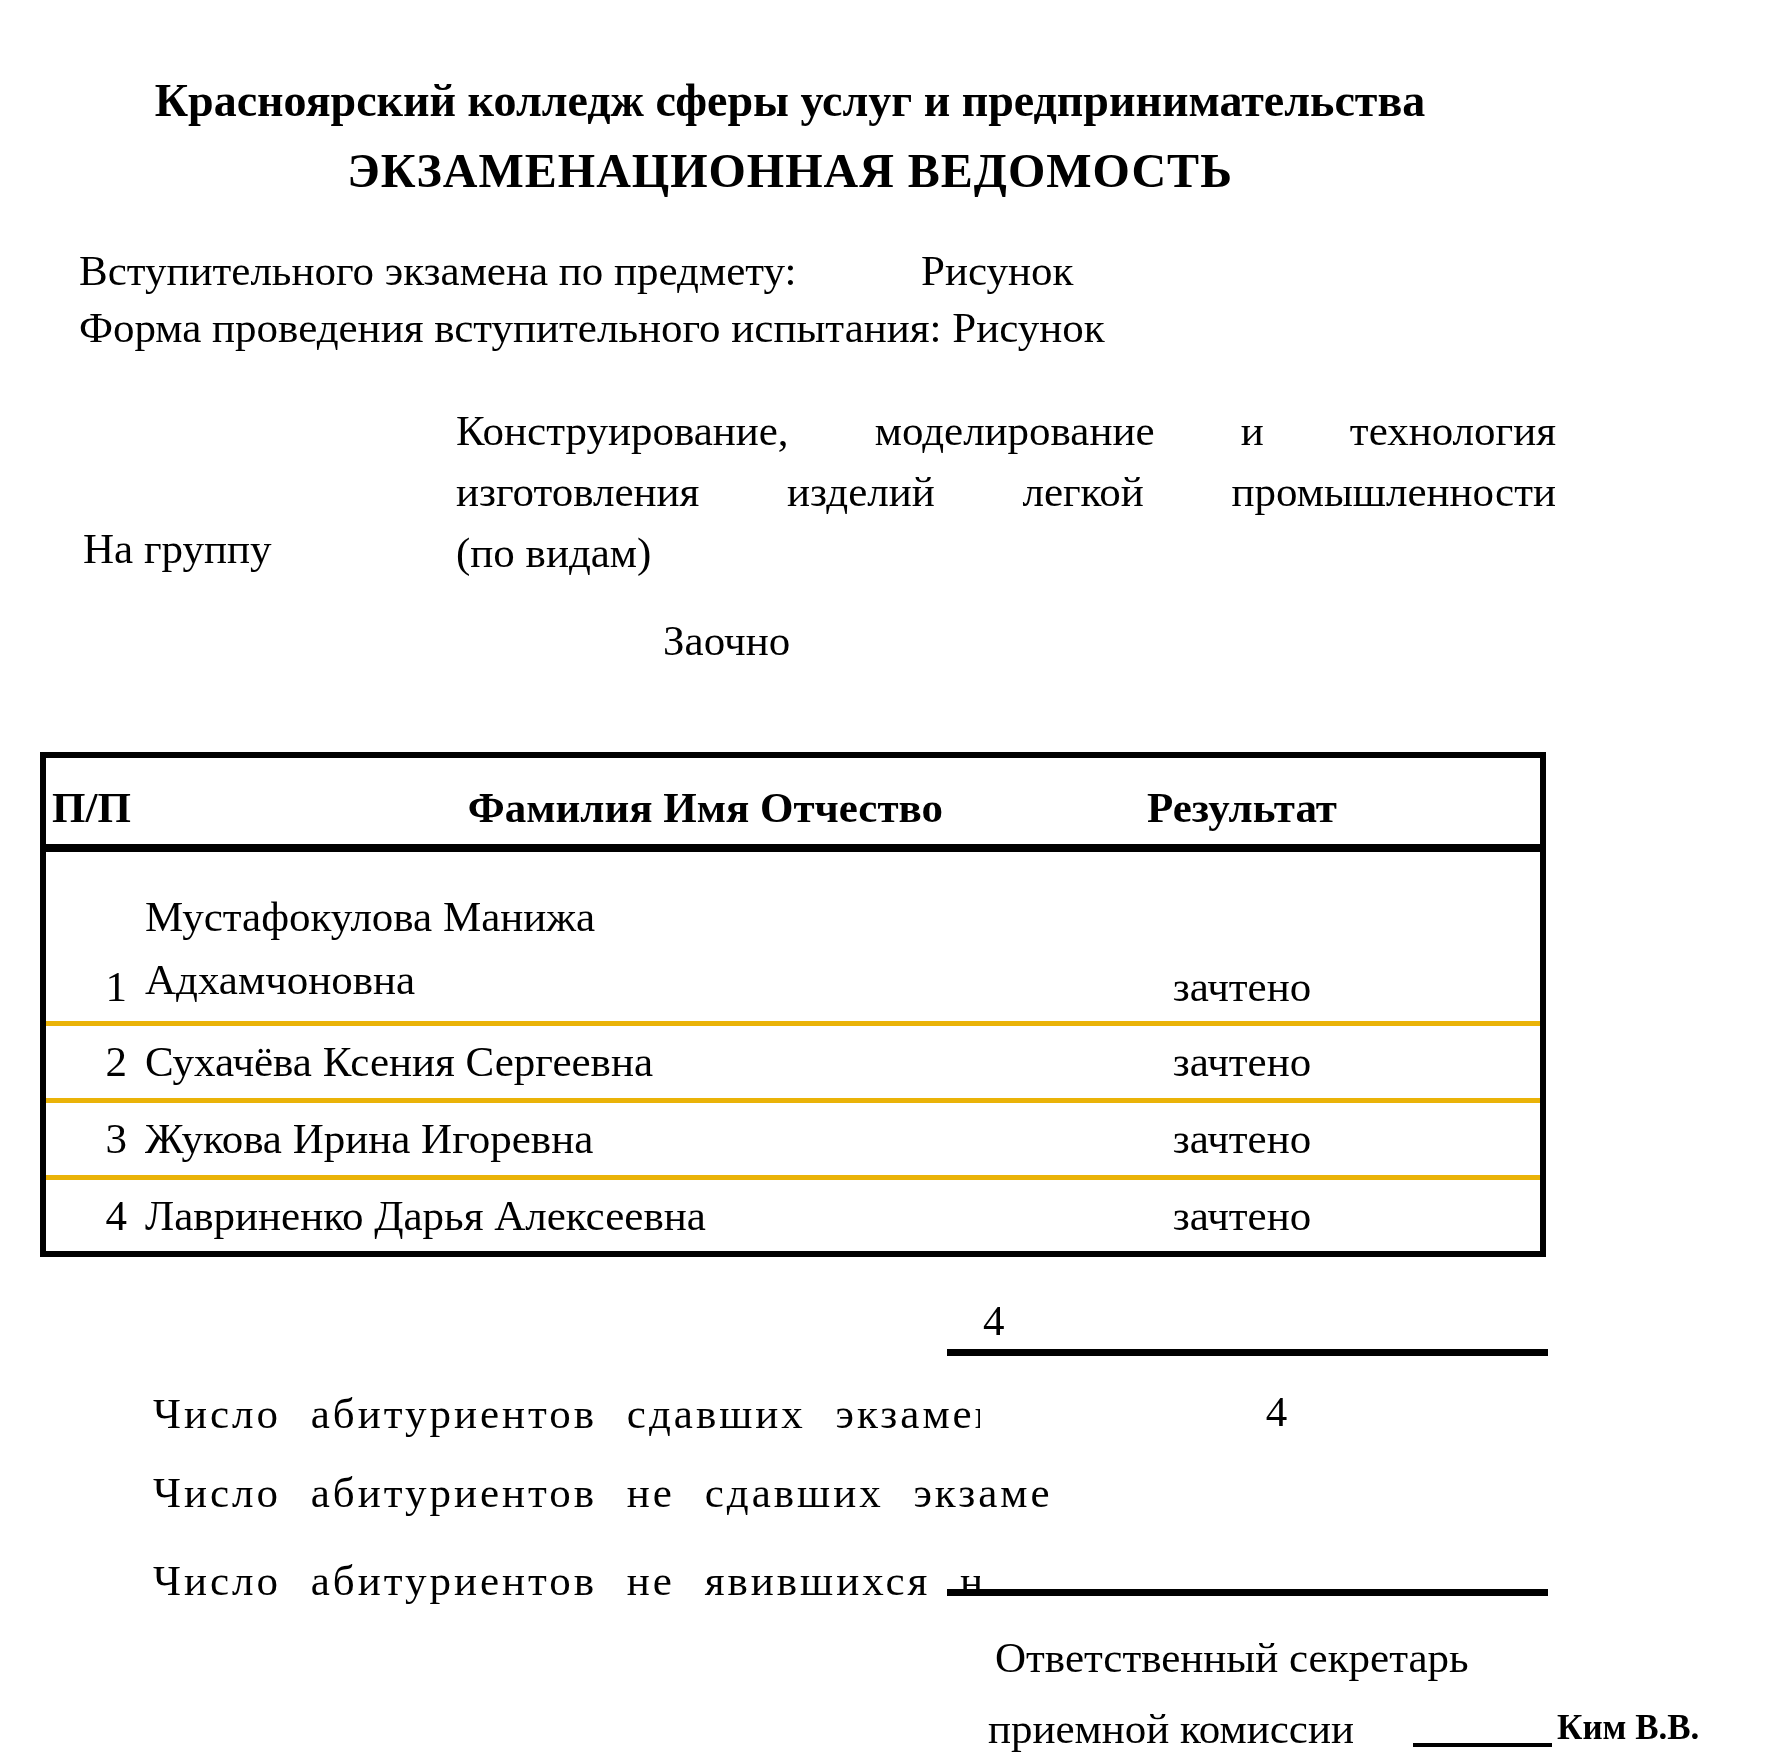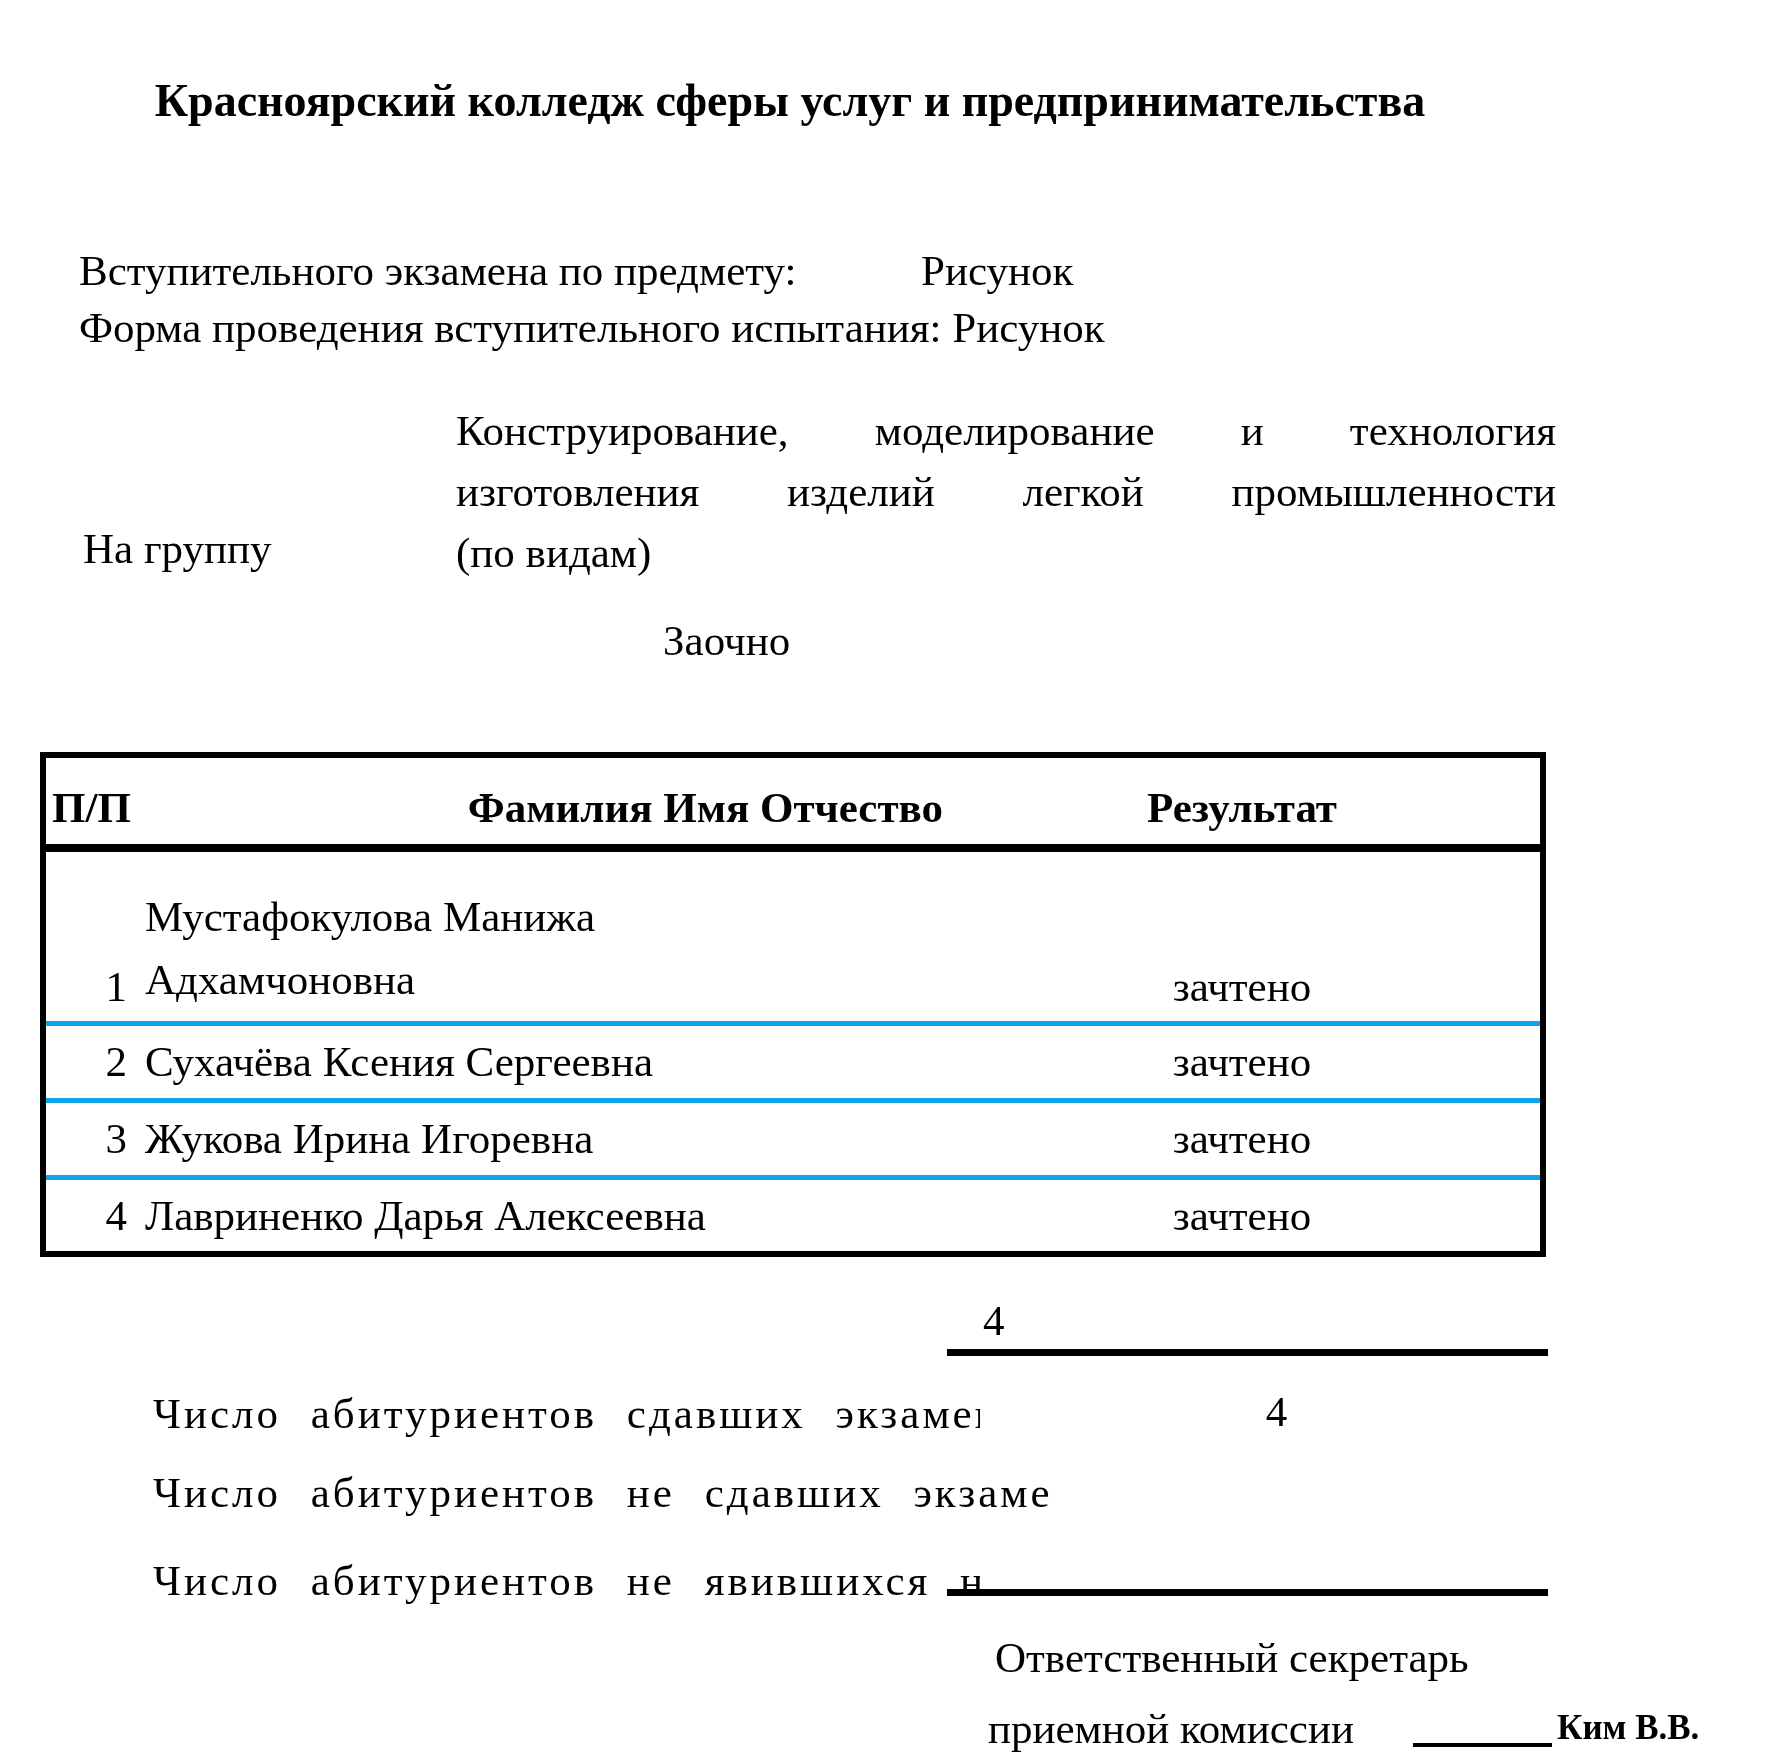--- a/index.html
+++ b/index.html
@@ -42,21 +42,21 @@
   table.roster thead tr{height:93px;}
   table.roster thead th{
     font-weight:bold;vertical-align:bottom;padding-bottom:12px;
     border-bottom:8px solid #000;
   }
   .th-main{position:relative;text-align:right;border-right:4px solid #000;}
   .th-main .pp{position:absolute;left:6px;bottom:12px;font-weight:bold;}
   .th-result{text-align:center;}
   table.roster tbody tr{height:77px;}
   table.roster tbody tr.tall{height:175px;}
-  table.roster tbody td{vertical-align:middle;border-top:5px solid #0ea5e9;}
+  table.roster tbody td{vertical-align:middle;border-top:5px solid #eab308;}
   table.roster tbody tr.tall td{vertical-align:bottom;padding-bottom:10px;}
   td.cell-num{text-align:right;padding-right:8px;border-right:4px solid #000;}
   td.cell-name{padding-left:10px;border-right:4px solid #000;}
   td.cell-name .name-span{display:inline-block;max-width:790px;white-space:normal;line-height:63px;vertical-align:bottom;}
   tr.tall td.cell-name .name-span{max-width:540px;}
   td.cell-result{text-align:center;}
 
   
   .stats{letter-spacing:3px;word-spacing:16px;}
   .clip{overflow:hidden;}
@@ -74,20 +74,21 @@
   .secretary-2{left:955px;top:1704px;}
   .rule3{left:1413px;top:1743px;width:139px;height:4px;}
   .signature-name{left:1557px;top:1708px;font-size:35px;font-weight:bold;}
 </style>
 </head>
 <body>
 
 <div class="page">
 
   <div class="abs title1">Красноярский колледж сферы услуг и предпринимательства</div>
+  <div class="abs title2">ЭКЗАМЕНАЦИОННАЯ ВЕДОМОСТЬ</div>
 
   <div class="abs t subject-line">Вступительного экзамена по предмету:</div>
   <div class="abs t subject-value">Рисунок</div>
 
   <div class="abs t form-line">Форма проведения вступительного испытания: Рисунок</div>
 
   <div class="abs group-paragraph">
     <div class="jline">Конструирование, моделирование и технология</div>
     <div class="jline">изготовления изделий легкой промышленности</div>
     <div class="lline">(по видам)</div>

